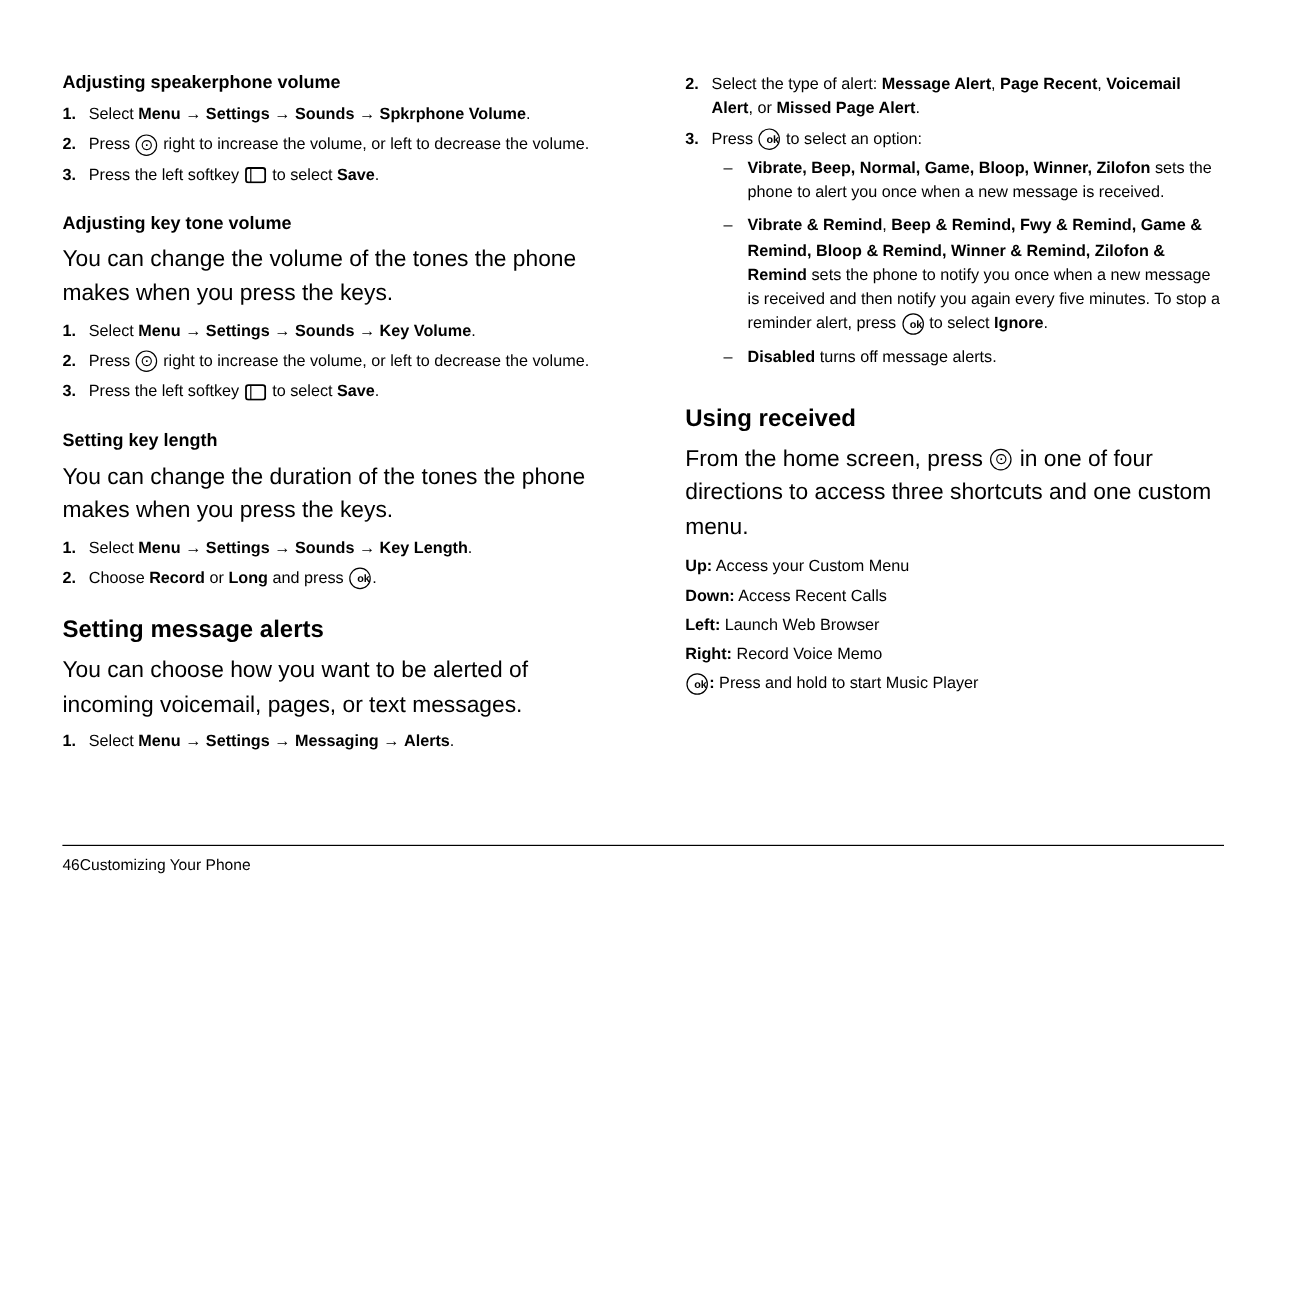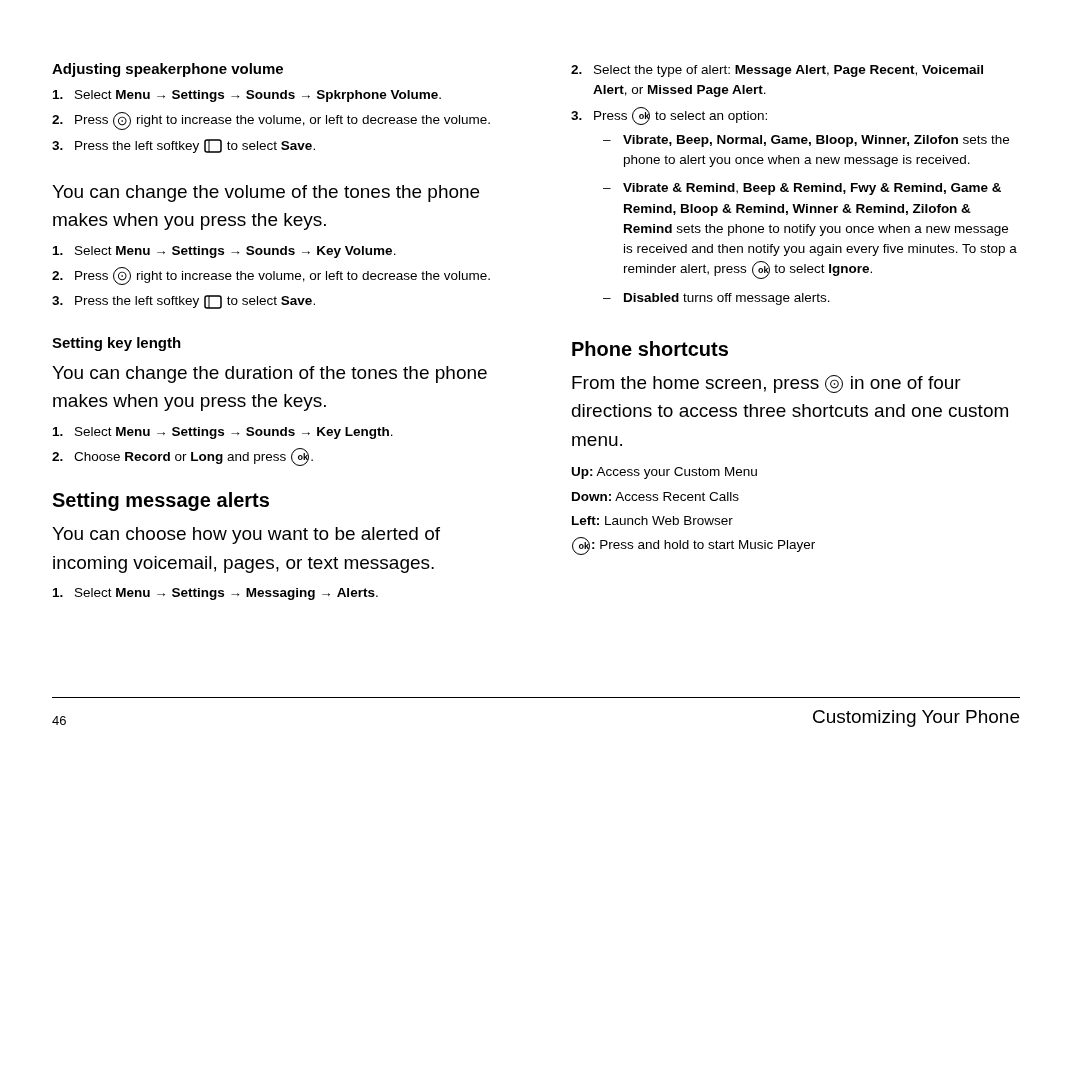--- a/index.html
+++ b/index.html
@@ -126,33 +126,32 @@
       margin-bottom: 8px;
       font-size: 13.5px;
       line-height: 1.5;
     }
     .sub-dash {
       min-width: 20px;
       flex-shrink: 0;
     }
     .footer {
       display: flex;
-      justify-content: space-between;
       align-items: flex-end;
       border-top: 1px solid #000;
       padding-top: 8px;
       margin-top: 12px;
       font-size: 13px;
     }
     .footer-page {
       font-size: 13px;
       color: #000;
     }
     .footer-chapter {
-      font-size: 19px;
+      font-size: 13px;
       color: #000;
     }
     .shortcuts-direction {
       font-size: 13.5px;
       line-height: 1.8;
     }
     .shortcuts-direction .label { font-weight: bold; }
   </style>
 </head>
 <body>
@@ -183,20 +182,21 @@
               Press the left softkey <span class="softkey-icon"><svg viewBox="0 0 18 14" fill="none" xmlns="http://www.w3.org/2000/svg">
                     <rect x="1" y="1" width="16" height="12" rx="2" stroke="#000" stroke-width="1.5"></rect>
                     <line x1="5" y1="1" x2="5" y2="13" stroke="#000" stroke-width="1"></line>
                   </svg></span> to select <span class="bold">Save</span>.
             </span>
           </li>
         </ol>
       </div>
 
       <div class="section">
+        <div class="section-title-small">Adjusting key tone volume</div>
         <p class="section-body">You can change the volume of the tones the phone makes when you press the keys.</p>
         <ol class="step-list">
           <li>
             <span class="step-num">1.</span>
             <span class="step-content">
               Select <span class="bold">Menu</span> → <span class="bold">Settings</span> → <span class="bold">Sounds</span> → <span class="bold">Key Volume</span>.
             </span>
           </li>
           <li>
             <span class="step-num">2.</span>
@@ -283,28 +283,29 @@
                     <span class="bold">Disabled</span> turns off message alerts.
                   </span>
                 </li>
               </ul>
             </span>
           </li>
         </ol>
       </div>
 
       <div class="section">
-        <div class="section-title-large">Phone shortcuts</div>
+        <div class="section-title-large">Using received</div>
         <p class="section-body">
           From the home screen, press <span class="nav-icon"></span> in one of four directions to access three shortcuts and one custom menu.
         </p>
         <div class="shortcuts-direction">
           <div><span class="label">Up:</span> Access your Custom Menu</div>
           <div><span class="label">Down:</span> Access Recent Calls</div>
           <div><span class="label">Left:</span> Launch Web Browser</div>
+          <div><span class="label">Right:</span> Record Voice Memo</div>
           <div>
             <span class="ok-icon">ok</span><span class="label">:</span> Press and hold to start Music Player
           </div>
         </div>
       </div>
 
     </div>
   </div>
 
   <div class="footer">

